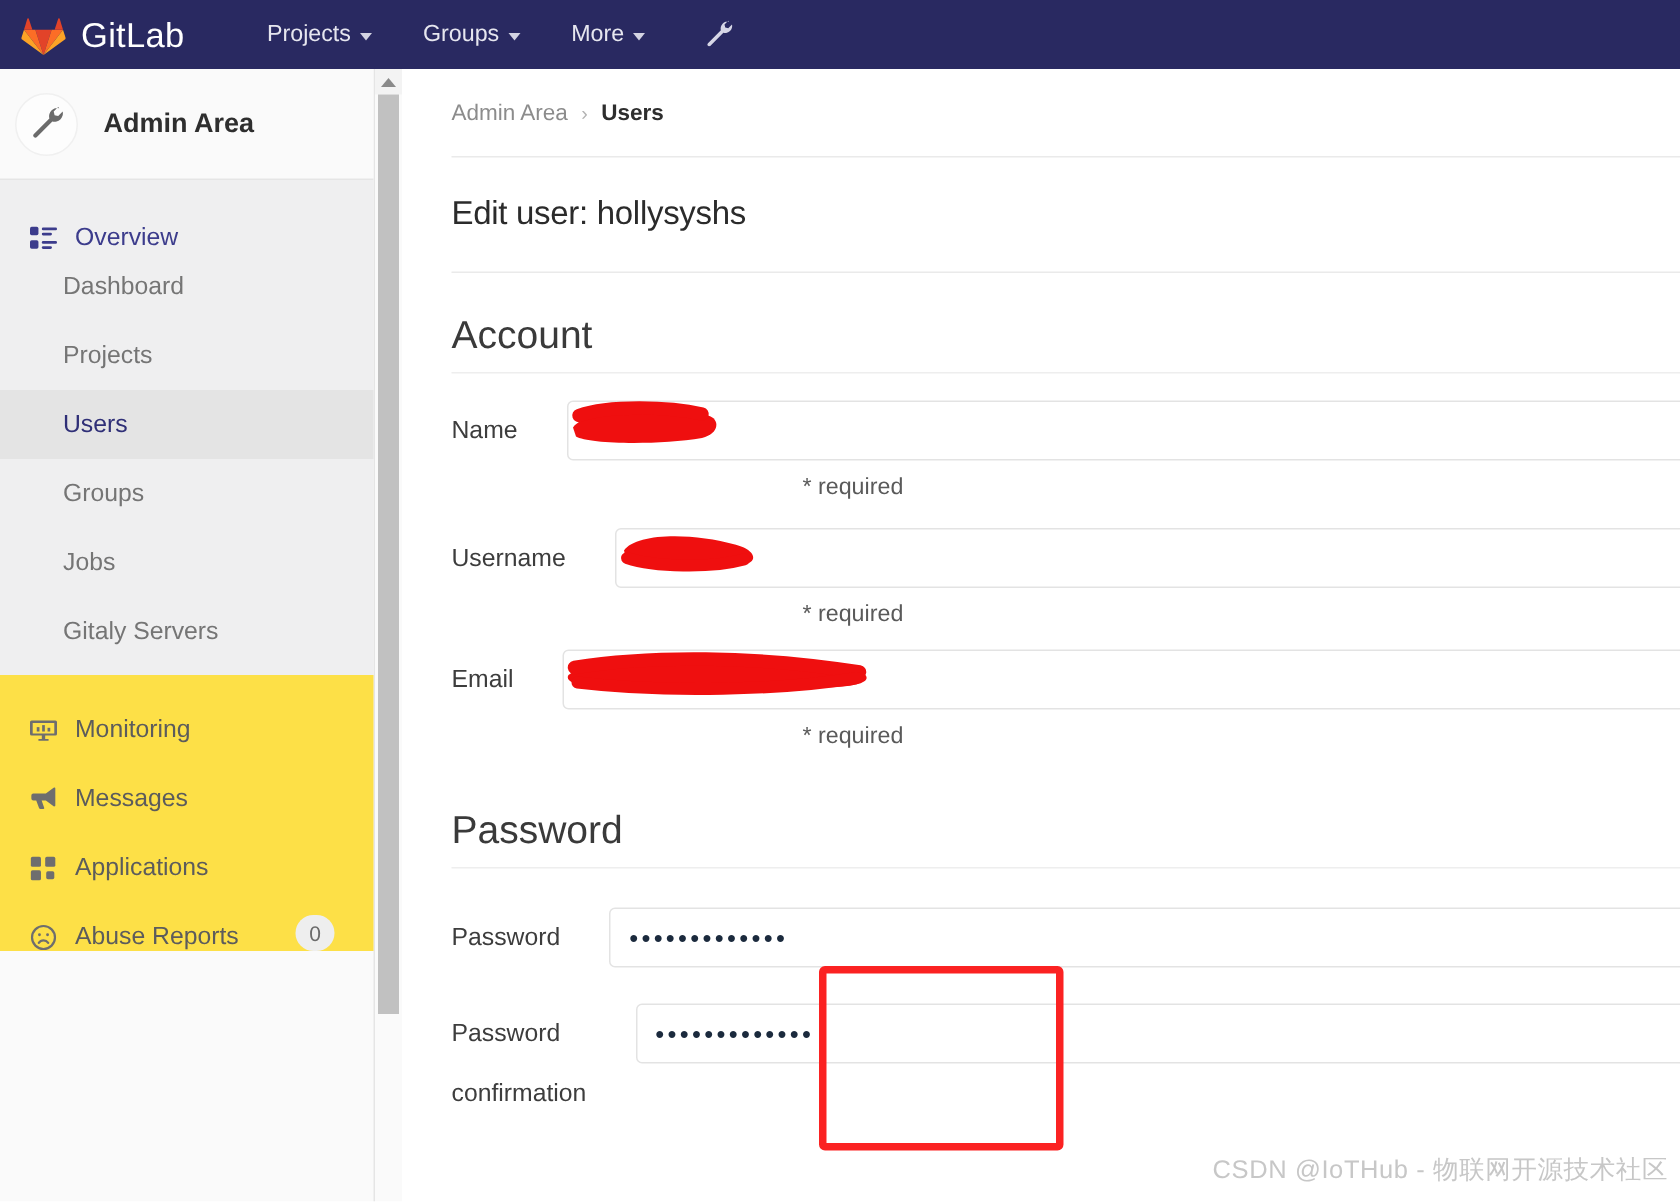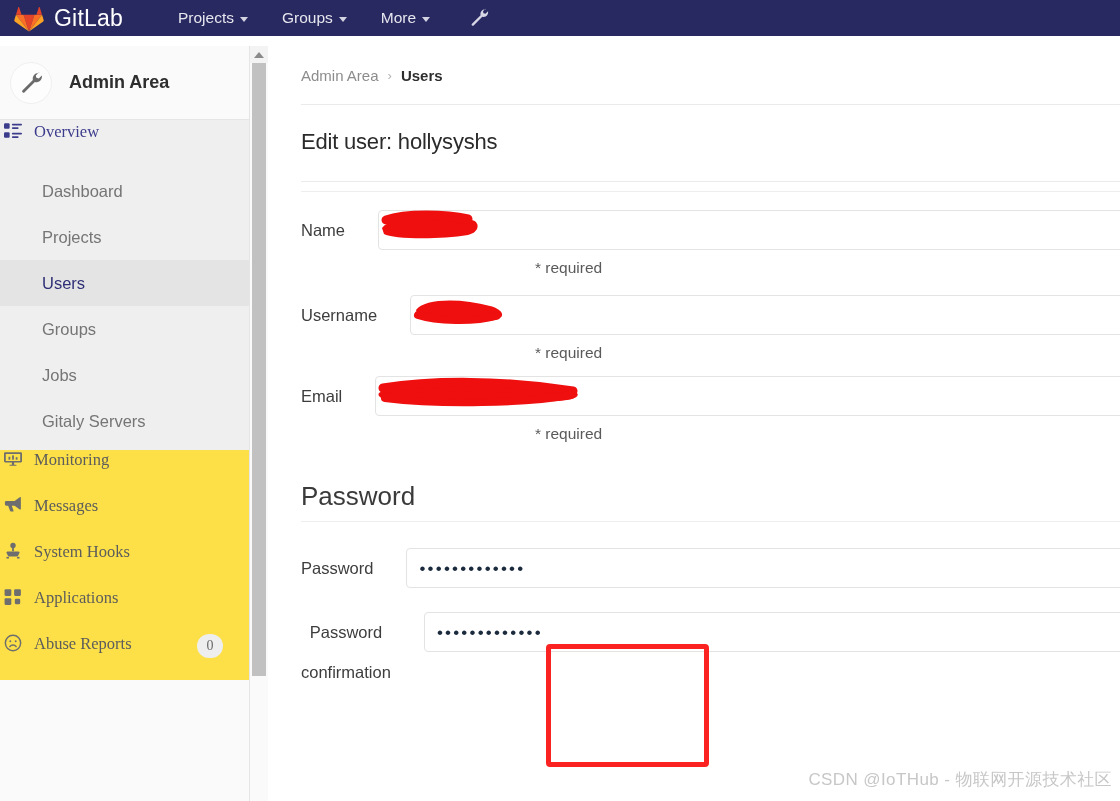--- a/index.html
+++ b/index.html
@@ -6,21 +6,21 @@
   html, body {
     width: 1120px; height: 801px;
     overflow: hidden;
     font-family: "Liberation Sans", sans-serif;
     background: #fff;
   }
   #root { position: relative; width: 1120px; height: 801px; }
 
   
   .navbar {
-    position: absolute; top: 0; left: 0; width: 1120px; height: 36px;
+    position: absolute; top: 0; left: 0; width: 1120px; height: 46px;
     background: #292961;
     display: flex; align-items: center;
   }
   .nav-logo { display: flex; align-items: center; margin-left: 14px; }
   .nav-logo svg { display: block; }
   .nav-brand {
     color: #fff; font-size: 23px; letter-spacing: .2px;
     margin-left: 10px; font-weight: 400;
   }
   .nav-links { display: flex; align-items: center; margin-left: 38px; }
@@ -51,22 +51,22 @@
     width: 42px; height: 42px; border-radius: 50%;
     background: #fdfdfd; border: 1px solid #f0f0f0;
     display: flex; align-items: center; justify-content: center;
   }
   .sidebar-title {
     margin-left: 17px; font-size: 18px; color: #2e2e2e; font-weight: 600;
   }
 
   .nav-group { background: #efeff0; padding: 2px 0 6px 0; }
   .nav-item {
-    display: flex; align-items: flex-start; height: 46px;
-    padding-left: 4px; cursor: pointer; font-family: Liberation Serif, serif;
+    display: flex; align-items: flex-end; height: 46px;
+    padding-left: 20px; cursor: pointer;
   }
   .nav-item .ico { width: 22px; display: flex; align-items: center; justify-content: flex-start; }
   .nav-item .lbl { font-size: 16.5px; color: #5c5c5c; margin-left: 8px; }
   .nav-item.top .lbl { color: #3c3c8c; font-weight: 400; }
 
   .sub-item {
     display: flex; align-items: center; height: 46px;
     padding-left: 42px; cursor: pointer;
   }
   .sub-item .lbl { font-size: 16.5px; color: #757575; }
@@ -124,21 +124,21 @@
     font-size: 26px; color: #3a3a3a; font-weight: 400;
     padding: 26px 0 0 33px;
   }
   .section-rule { height: 1px; background: #eeeeee; margin: 9px 0 0 33px; }
 
   .form-row {
     display: flex; align-items: flex-start; margin-top: 18px;
     padding-left: 33px;
   }
   .form-label {
-    width: 233px; text-align: center; padding-right: 33px;
+    width: 233px; text-align: left; padding-right: 33px;
     font-size: 16.5px; color: #3d3d3d; line-height: 40px; font-weight: 400;
   }
   .field-wrap { position: relative; flex: 1; }
   .field {
     height: 40px; width: 900px;
     border: 1px solid #e3e3e3; border-radius: 4px;
     background: #fff; display: flex; align-items: center;
     padding: 0 12px;
   }
   .field-dots {
@@ -269,32 +269,20 @@
 
     <div class="nav-item plain">
       <span class="ico">
         <svg width="18" height="18" viewBox="0 0 16 16" fill="#6e6e6e">
           <path d="M15 1.5v10a.6.6 0 0 1-1 .44L9.4 8.6H6.9l1.5 4.3a.6.6 0 0 1-.56.8H6.2a.9.9 0 0 1-.85-.6L3.7 8.6H2a1.2 1.2 0 0 1-1.2-1.2V5.6A1.2 1.2 0 0 1 2 4.4h7.4L14 1.06A.6.6 0 0 1 15 1.5z"></path>
         </svg>
       </span>
       <span class="lbl">Messages</span>
     </div>
 
-    <div class="nav-item plain">
-      <span class="ico">
-        <svg width="18" height="18" viewBox="0 0 16 16" fill="#6e6e6e">
-          <circle cx="8" cy="3" r="2.4"></circle>
-          <rect x="7.2" y="5.2" width="1.6" height="3"></rect>
-          <path d="M3.2 8.4h9.6a1 1 0 0 1 .9 1.45l-1.2 2.4a1 1 0 0 1-.9.55H4.4a1 1 0 0 1-.9-.55l-1.2-2.4A1 1 0 0 1 3.2 8.4z"></path>
-          <rect x="2.2" y="13.2" width="2.2" height="1.5"></rect>
-          <rect x="11.6" y="13.2" width="2.2" height="1.5"></rect>
-        </svg>
-      </span>
-      <span class="lbl">System Hooks</span>
-    </div>
 
     <div class="nav-item plain">
       <span class="ico">
         <svg width="18" height="18" viewBox="0 0 16 16" fill="#6e6e6e">
           <rect x="0.5" y="1" width="6" height="6" rx="1"></rect>
           <rect x="9" y="1" width="6" height="6" rx="1"></rect>
           <rect x="0.5" y="9" width="6" height="6" rx="1"></rect>
           <rect x="9.6" y="9.6" width="4.8" height="4.8" rx="1"></rect>
         </svg>
       </span>
@@ -327,20 +315,21 @@
     <div class="breadcrumb">
       <span class="bc-link">Admin Area</span>
       <span class="bc-sep">›</span>
       <span class="bc-current">Users</span>
     </div>
     <div class="hr"></div>
 
     <div class="page-title">Edit user: hollysyshs</div>
     <div class="hr2"></div>
 
+    <div class="section-title">Account</div>
     <div class="section-rule"></div>
 
     <div class="form-row">
       <div class="form-label">Name</div>
       <div class="field-wrap">
         <div class="field">
           <span></span>
         </div>
         <svg class="redact" style="left:-2px;top:-4px" width="120" height="40" viewBox="0 0 120 40">
           <path d="M6 22 C14 10, 60 8, 96 14 C104 16, 104 26, 92 29 C62 34, 16 33, 8 28 Z" fill="#ef0f0f"></path>

